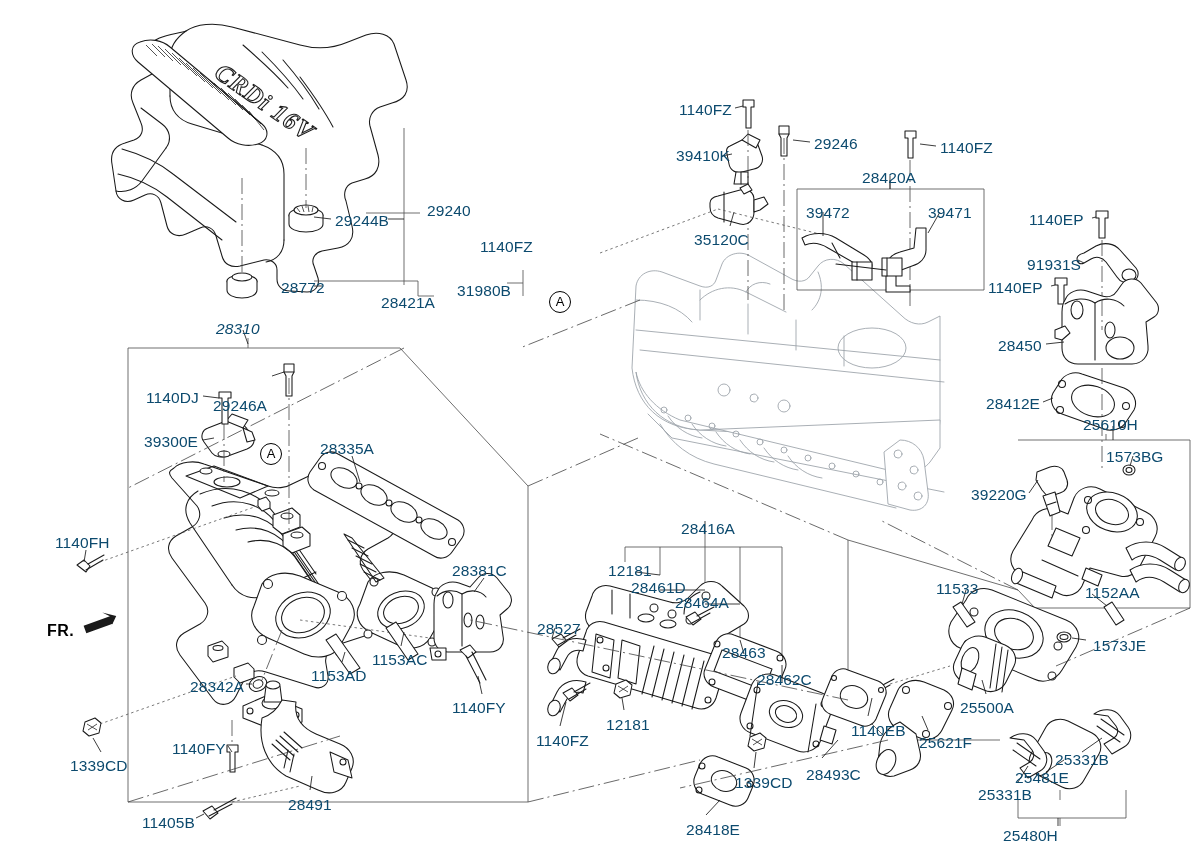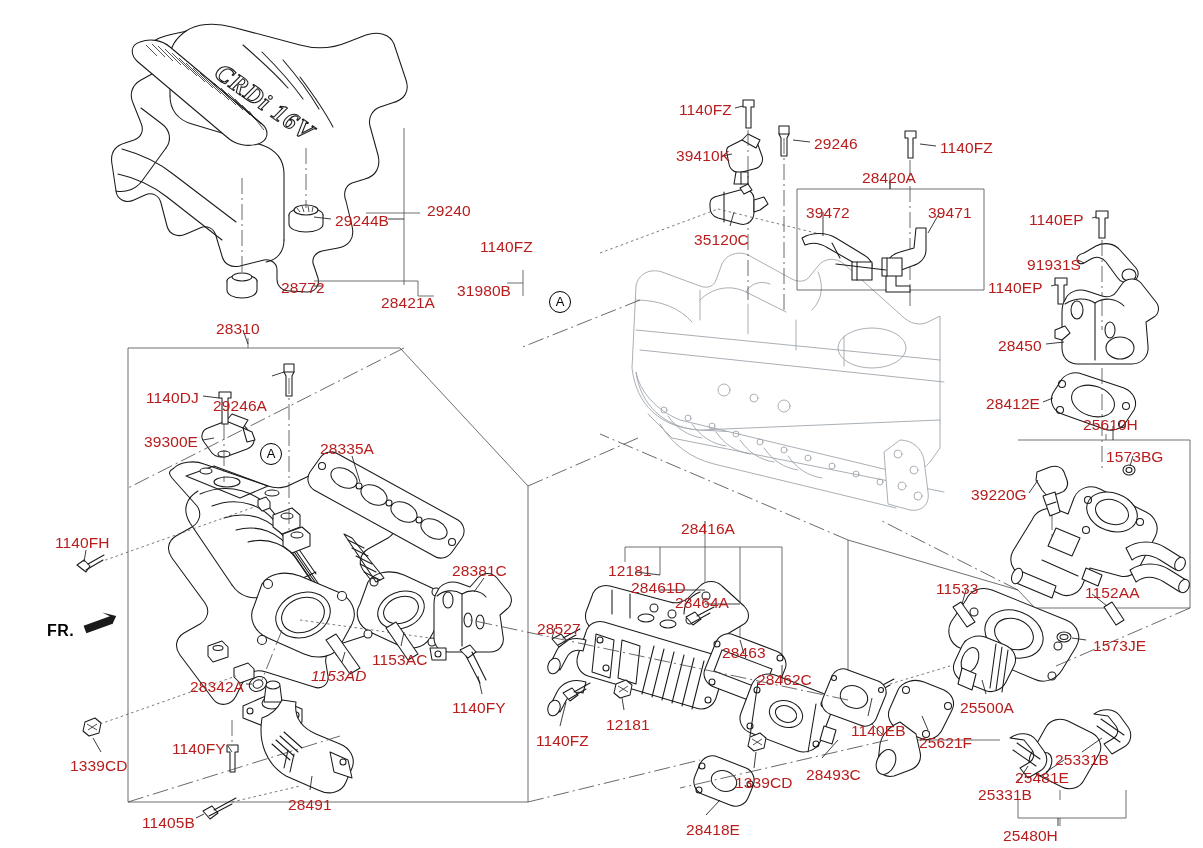--- a/index.html
+++ b/index.html
@@ -1,19 +1,19 @@
 <!DOCTYPE html>
 <html><head>
 <meta charset="utf-8">
 <style>
   html,body{margin:0;padding:0;background:#ffffff;}
   #stage{position:relative;width:1203px;height:848px;background:#fff;
          font-family:"Liberation Sans","DejaVu Sans",sans-serif;overflow:hidden;}
   #art{position:absolute;left:0;top:0;width:1203px;height:848px;}
-  .lbl{position:absolute;color:#b91c1c;font-size:15.5px;font-weight:400;
+  .lbl{position:absolute;color:#0c4a6e;font-size:15.5px;font-weight:400;
        white-space:nowrap;letter-spacing:.1px;line-height:1;}
   .fr{position:absolute;color:#000;font-size:16px;font-weight:700;letter-spacing:.5px;}
   .cal{position:absolute;color:#000;font-size:13px;font-weight:400;
        width:20px;height:20px;border:1.2px solid #000;border-radius:50%;
        text-align:center;line-height:19px;background:#fff;}
 </style>
 </head>
 <body>
 
 <div id="stage">
@@ -826,29 +826,29 @@
 
 <div class="cal" style="left:549px;top:291px;">A</div>
 <div class="cal" style="left:260px;top:443px;">A</div>
 
 <div class="lbl" style="left:335px;top:213px;">29244B</div>
 <div class="lbl" style="left:427px;top:203px;">29240</div>
 <div class="lbl" style="left:281px;top:280px;">28772</div>
 <div class="lbl" style="left:381px;top:295px;">28421A</div>
 <div class="lbl" style="left:457px;top:283px;">31980B</div>
 <div class="lbl" style="left:480px;top:239px;">1140FZ</div>
-<div class="lbl" style="left:216px;top:321px;">28310</div>
+<div class="lbl" style="left:216px;top:321px;font-style:italic;">28310</div>
 <div class="lbl" style="left:213px;top:370px;margin-top:28px;">29246A</div>
 <div class="lbl" style="left:146px;top:390px;">1140DJ</div>
 <div class="lbl" style="left:144px;top:434px;">39300E</div>
 <div class="lbl" style="left:320px;top:441px;">28335A</div>
 <div class="lbl" style="left:55px;top:535px;">1140FH</div>
 <div class="lbl" style="left:452px;top:563px;">28381C</div>
 <div class="lbl" style="left:372px;top:652px;text-align:right;">1153AC</div>
-<div class="lbl" style="left:311px;top:668px;font-style:italic;">1153AD</div>
+<div class="lbl" style="left:311px;top:668px;">1153AD</div>
 <div class="lbl" style="left:452px;top:700px;">1140FY</div>
 <div class="lbl" style="left:190px;top:679px;">28342A</div>
 <div class="lbl" style="left:172px;top:741px;">1140FY</div>
 <div class="lbl" style="left:70px;top:758px;">1339CD</div>
 <div class="lbl" style="left:288px;top:797px;">28491</div>
 <div class="lbl" style="left:142px;top:815px;">11405B</div>
 <div class="lbl" style="left:679px;top:102px;">1140FZ</div>
 <div class="lbl" style="left:676px;top:148px;">39410K</div>
 <div class="lbl" style="left:814px;top:136px;">29246</div>
 <div class="lbl" style="left:940px;top:140px;">1140FZ</div>

